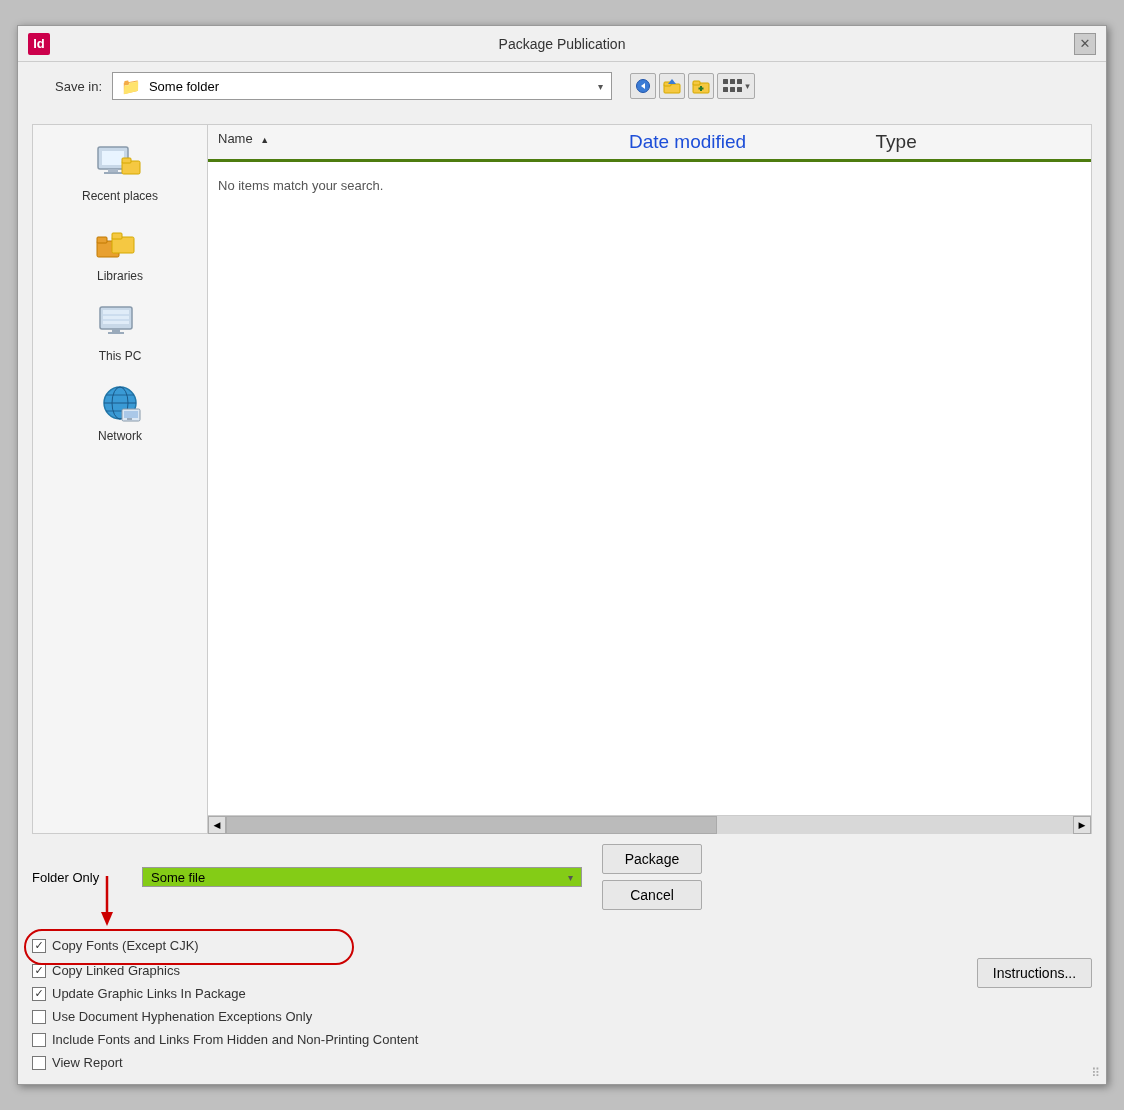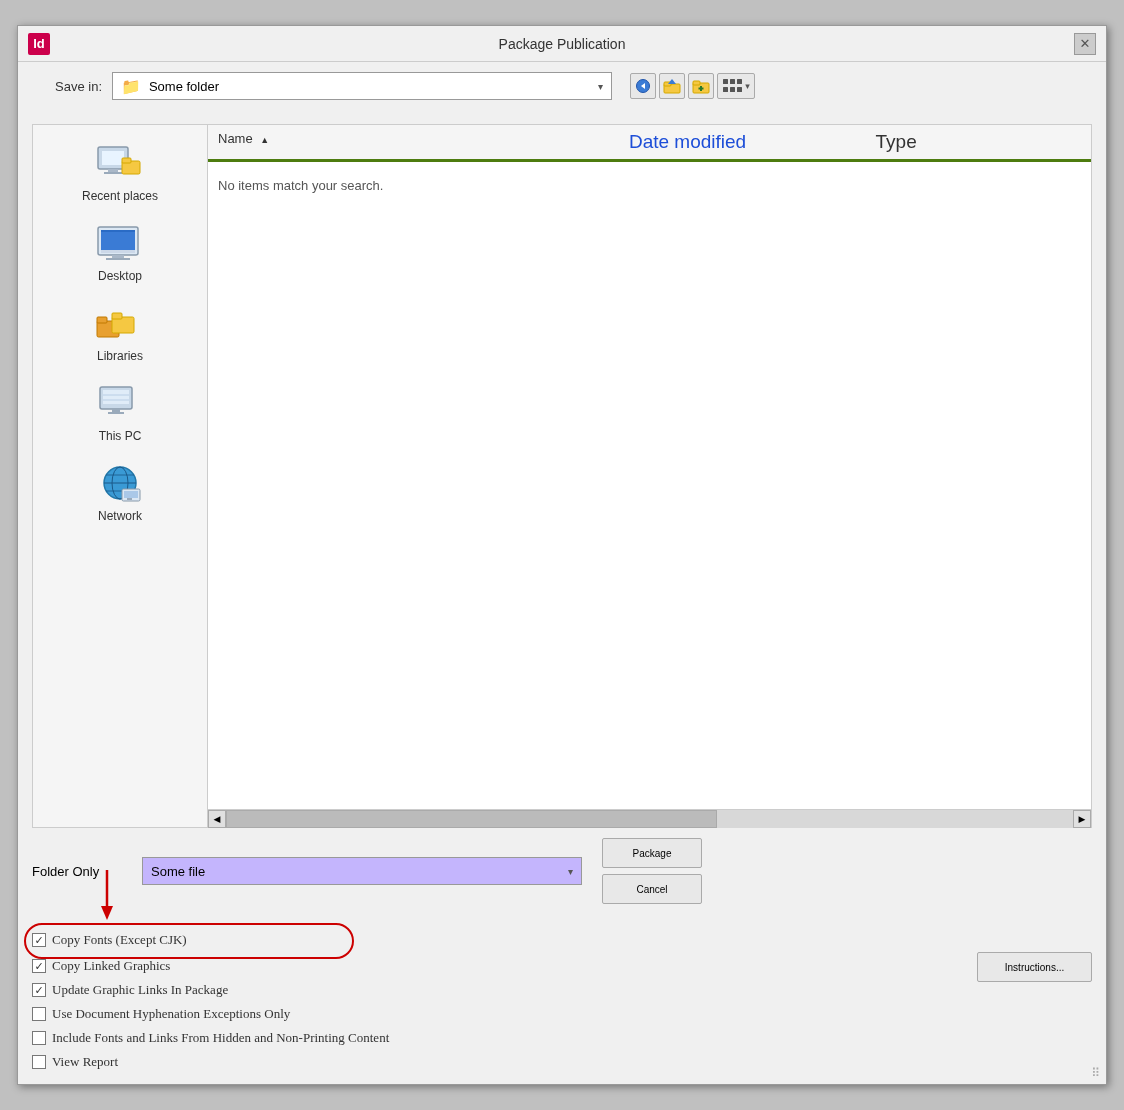--- a/index.html
+++ b/index.html
@@ -258,50 +258,49 @@
       left: 0;
       top: 0;
       width: 58%;
       height: 100%;
       background: #bbb;
       border: 1px solid #aaa;
     }
     .folder-name-dropdown {
       display: flex;
       align-items: center;
-      background: #c4b5fd;
+      background: #84cc16;
       border: 1px solid #999;
-      height: 28px;
+      height: 20px;
       flex: 1;
       max-width: 440px;
       padding: 4px 8px;
       cursor: pointer;
       justify-content: space-between;
     }
     .action-btn {
       width: 100px;
       height: 30px;
       background: #e8e8e8;
       border: 1px solid #aaa;
-      font-size: 10px;
+      font-size: 14px;
       cursor: pointer;
       display: flex;
       align-items: center;
       justify-content: center;
       border-radius: 2px;
     }
 
     
     .bottom-options {
       display: flex;
       flex-direction: column;
       gap: 0px;
       margin-top: 8px;
       position: relative;
-      font-family: Liberation Serif, serif;
     }
     .option-row {
       display: flex;
       align-items: center;
       gap: 6px;
       padding: 4px 0;
     }
     .option-checkbox {
       width: 14px;
       height: 14px;
@@ -405,34 +404,20 @@
               <rect x="14" y="26" width="10" height="3" fill="#aab8c8"></rect>
               <rect x="10" y="29" width="18" height="2" fill="#9aaabb"></rect>
 
               <rect x="28" y="18" width="18" height="13" rx="1.5" fill="#f5c842" stroke="#d4a800" stroke-width="1"></rect>
               <rect x="28" y="15" width="9" height="5" rx="1" fill="#f5c842" stroke="#d4a800" stroke-width="1"></rect>
             </svg>
           </div>
           <span class="sidebar-item-label">Recent places</span>
         </div>
 
-        <div class="sidebar-item">
-          <div class="icon-desktop">
-            <svg width="52" height="42" viewBox="0 0 52 42">
-              <rect x="4" y="4" width="40" height="28" rx="2" fill="#dce8f4" stroke="#8899aa" stroke-width="1.5"></rect>
-              <rect x="7" y="7" width="34" height="20" fill="#3a7bd5"></rect>
-              <rect x="7" y="7" width="34" height="2" fill="#2a6bc5"></rect>
-
-              <rect x="7" y="27" width="34" height="3" fill="#ccd8e8"></rect>
-              <rect x="18" y="32" width="12" height="3" fill="#aab8c8"></rect>
-              <rect x="12" y="35" width="24" height="2" fill="#9aaabb"></rect>
-            </svg>
-          </div>
-          <span class="sidebar-item-label">Desktop</span>
-        </div>
 
         <div class="sidebar-item">
           <div class="icon-libraries">
             <svg width="52" height="42" viewBox="0 0 52 42">
 
               <rect x="3" y="18" width="22" height="16" rx="1.5" fill="#e8a030" stroke="#c07800" stroke-width="1"></rect>
               <rect x="3" y="14" width="10" height="6" rx="1" fill="#e8a030" stroke="#c07800" stroke-width="1"></rect>
               <rect x="18" y="14" width="22" height="16" rx="1.5" fill="#f5c842" stroke="#d4a800" stroke-width="1"></rect>
               <rect x="18" y="10" width="10" height="6" rx="1" fill="#f5c842" stroke="#d4a800" stroke-width="1"></rect>
             </svg>

